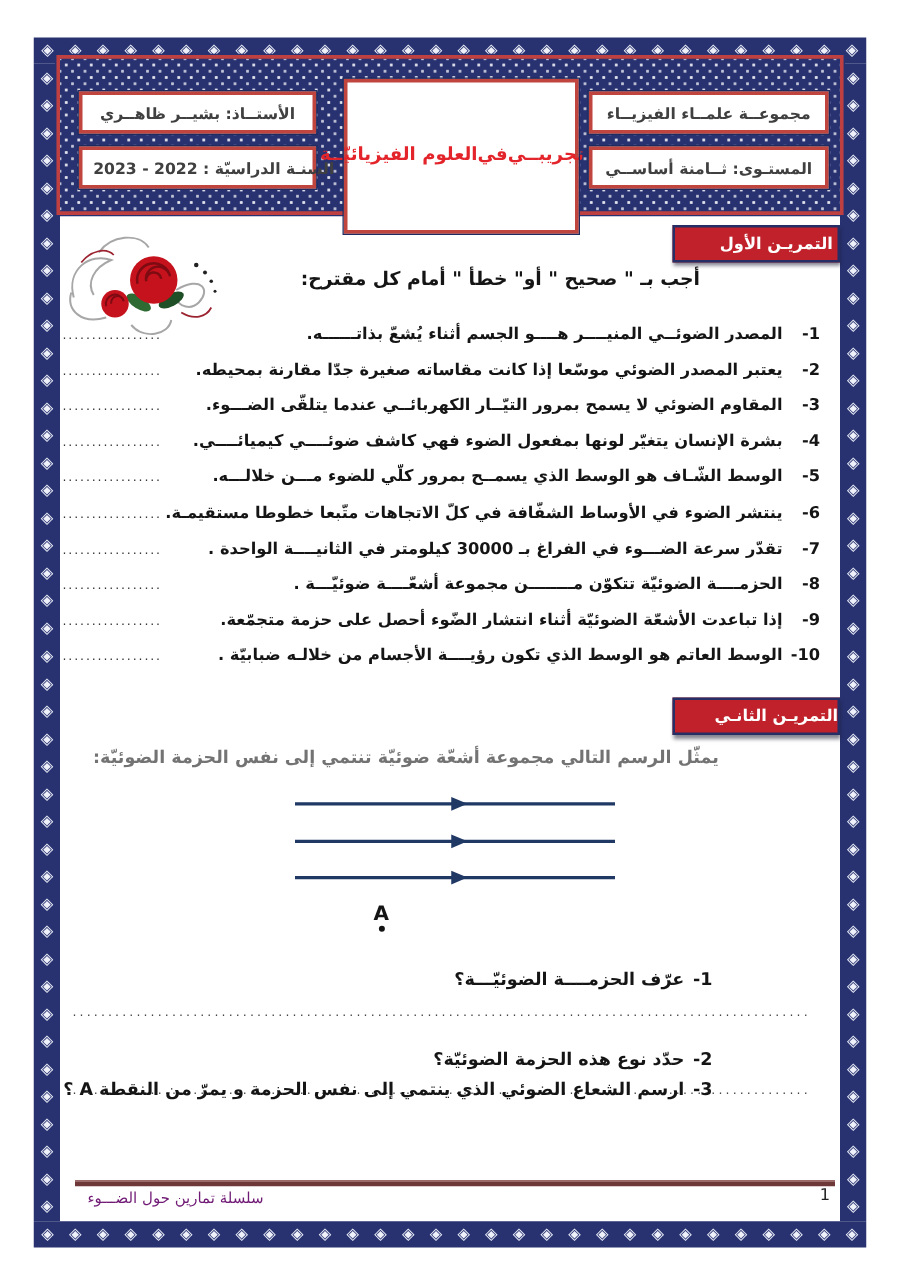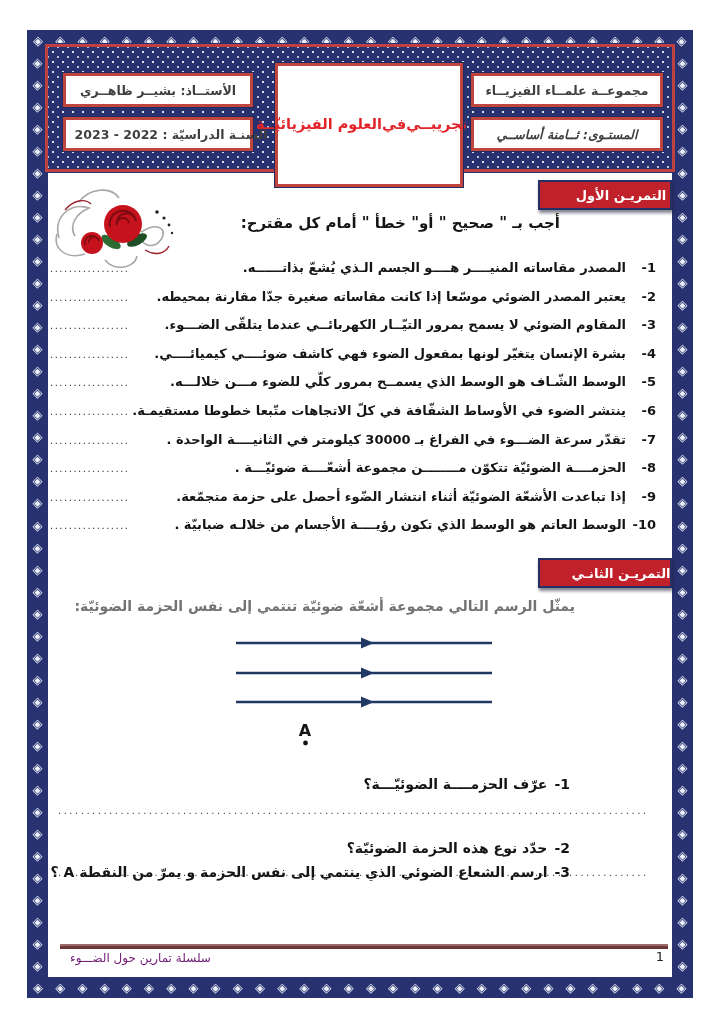--- a/index.html
+++ b/index.html
@@ -21,21 +21,21 @@
             background-size:10px 10px; background-position:0 0, 5px 5px;
             border:3px solid #bf4040; outline:1px solid #283271; }
   .hbox { position:absolute; background:#fff; border:3px solid #c0453f; outline:1px solid #1f2a5e;
           display:flex; align-items:center; justify-content:center; direction:rtl;
           font-weight:700; color:#404040; font-size:12.5px; white-space:nowrap; }
   .hbox.teacher { left:15px;  top:26px; width:190px; height:34px; }
   .hbox.year    { left:15px;  top:70px; width:190px; height:34px;padding-left:26px; }
   .hbox.center  { left:227px; top:16px; width:188px; height:124px; flex-direction:row;
                   color:#e3252b; font-size:14.5px; line-height:1.6; text-align:center;padding-left:28px; }
   .hbox.group   { left:423px; top:26px; width:192px; height:34px; }
-  .hbox.level   { left:423px; top:70px; width:192px; height:34px;font-style:italic; }
+  .hbox.level   { left:423px; top:70px; width:192px; height:34px; }
 
   
   .ex-title { position:absolute; left:538px; width:134px; height:30px; background:#c1212b;
               border:2px solid #252f66; color:#fff; font-weight:700; font-size:13px;
               display:flex; align-items:center; justify-content:center; direction:rtl;
               box-shadow:1px 3px 3px rgba(30,30,55,.55); white-space:nowrap;padding-left:32px; }
 
   .rose { position:absolute; left:45px; top:176px; }
 
   .instruction { position:absolute; right:160px; top:214px; direction:rtl;
@@ -277,21 +277,21 @@
 
   <div class="ex-title" style="top:180px">
     <span>التمريـن الأول</span>
   </div>
 
   <div class="instruction">أجب بـ " صحيح " أو" خطأ " أمام كل مقترح:</div>
 
   <div class="items">
     <div class="item">
       <span class="num">1-</span>
-      <span class="txt">المصدر مقاساته المنيــــر هــــو الجسم الـذي يُشعّ بذاتــــــه.</span>
+      <span class="txt">المصدر الضوئــي المنيــــر هــــو الجسم أثناء يُشعّ بذاتــــــه.</span>
       <span class="dots">....................................</span>
     </div>
     <div class="item">
       <span class="num">2-</span>
       <span class="txt">يعتبر المصدر الضوئي موسّعا إذا كانت مقاساته صغيرة جدّا مقارنة بمحيطه.</span>
       <span class="dots">....................................</span>
     </div>
     <div class="item">
       <span class="num">3-</span>
       <span class="txt">المقاوم الضوئي لا يسمح بمرور التيّــار الكهربائــي عندما يتلقّى الضـــوء.</span>

